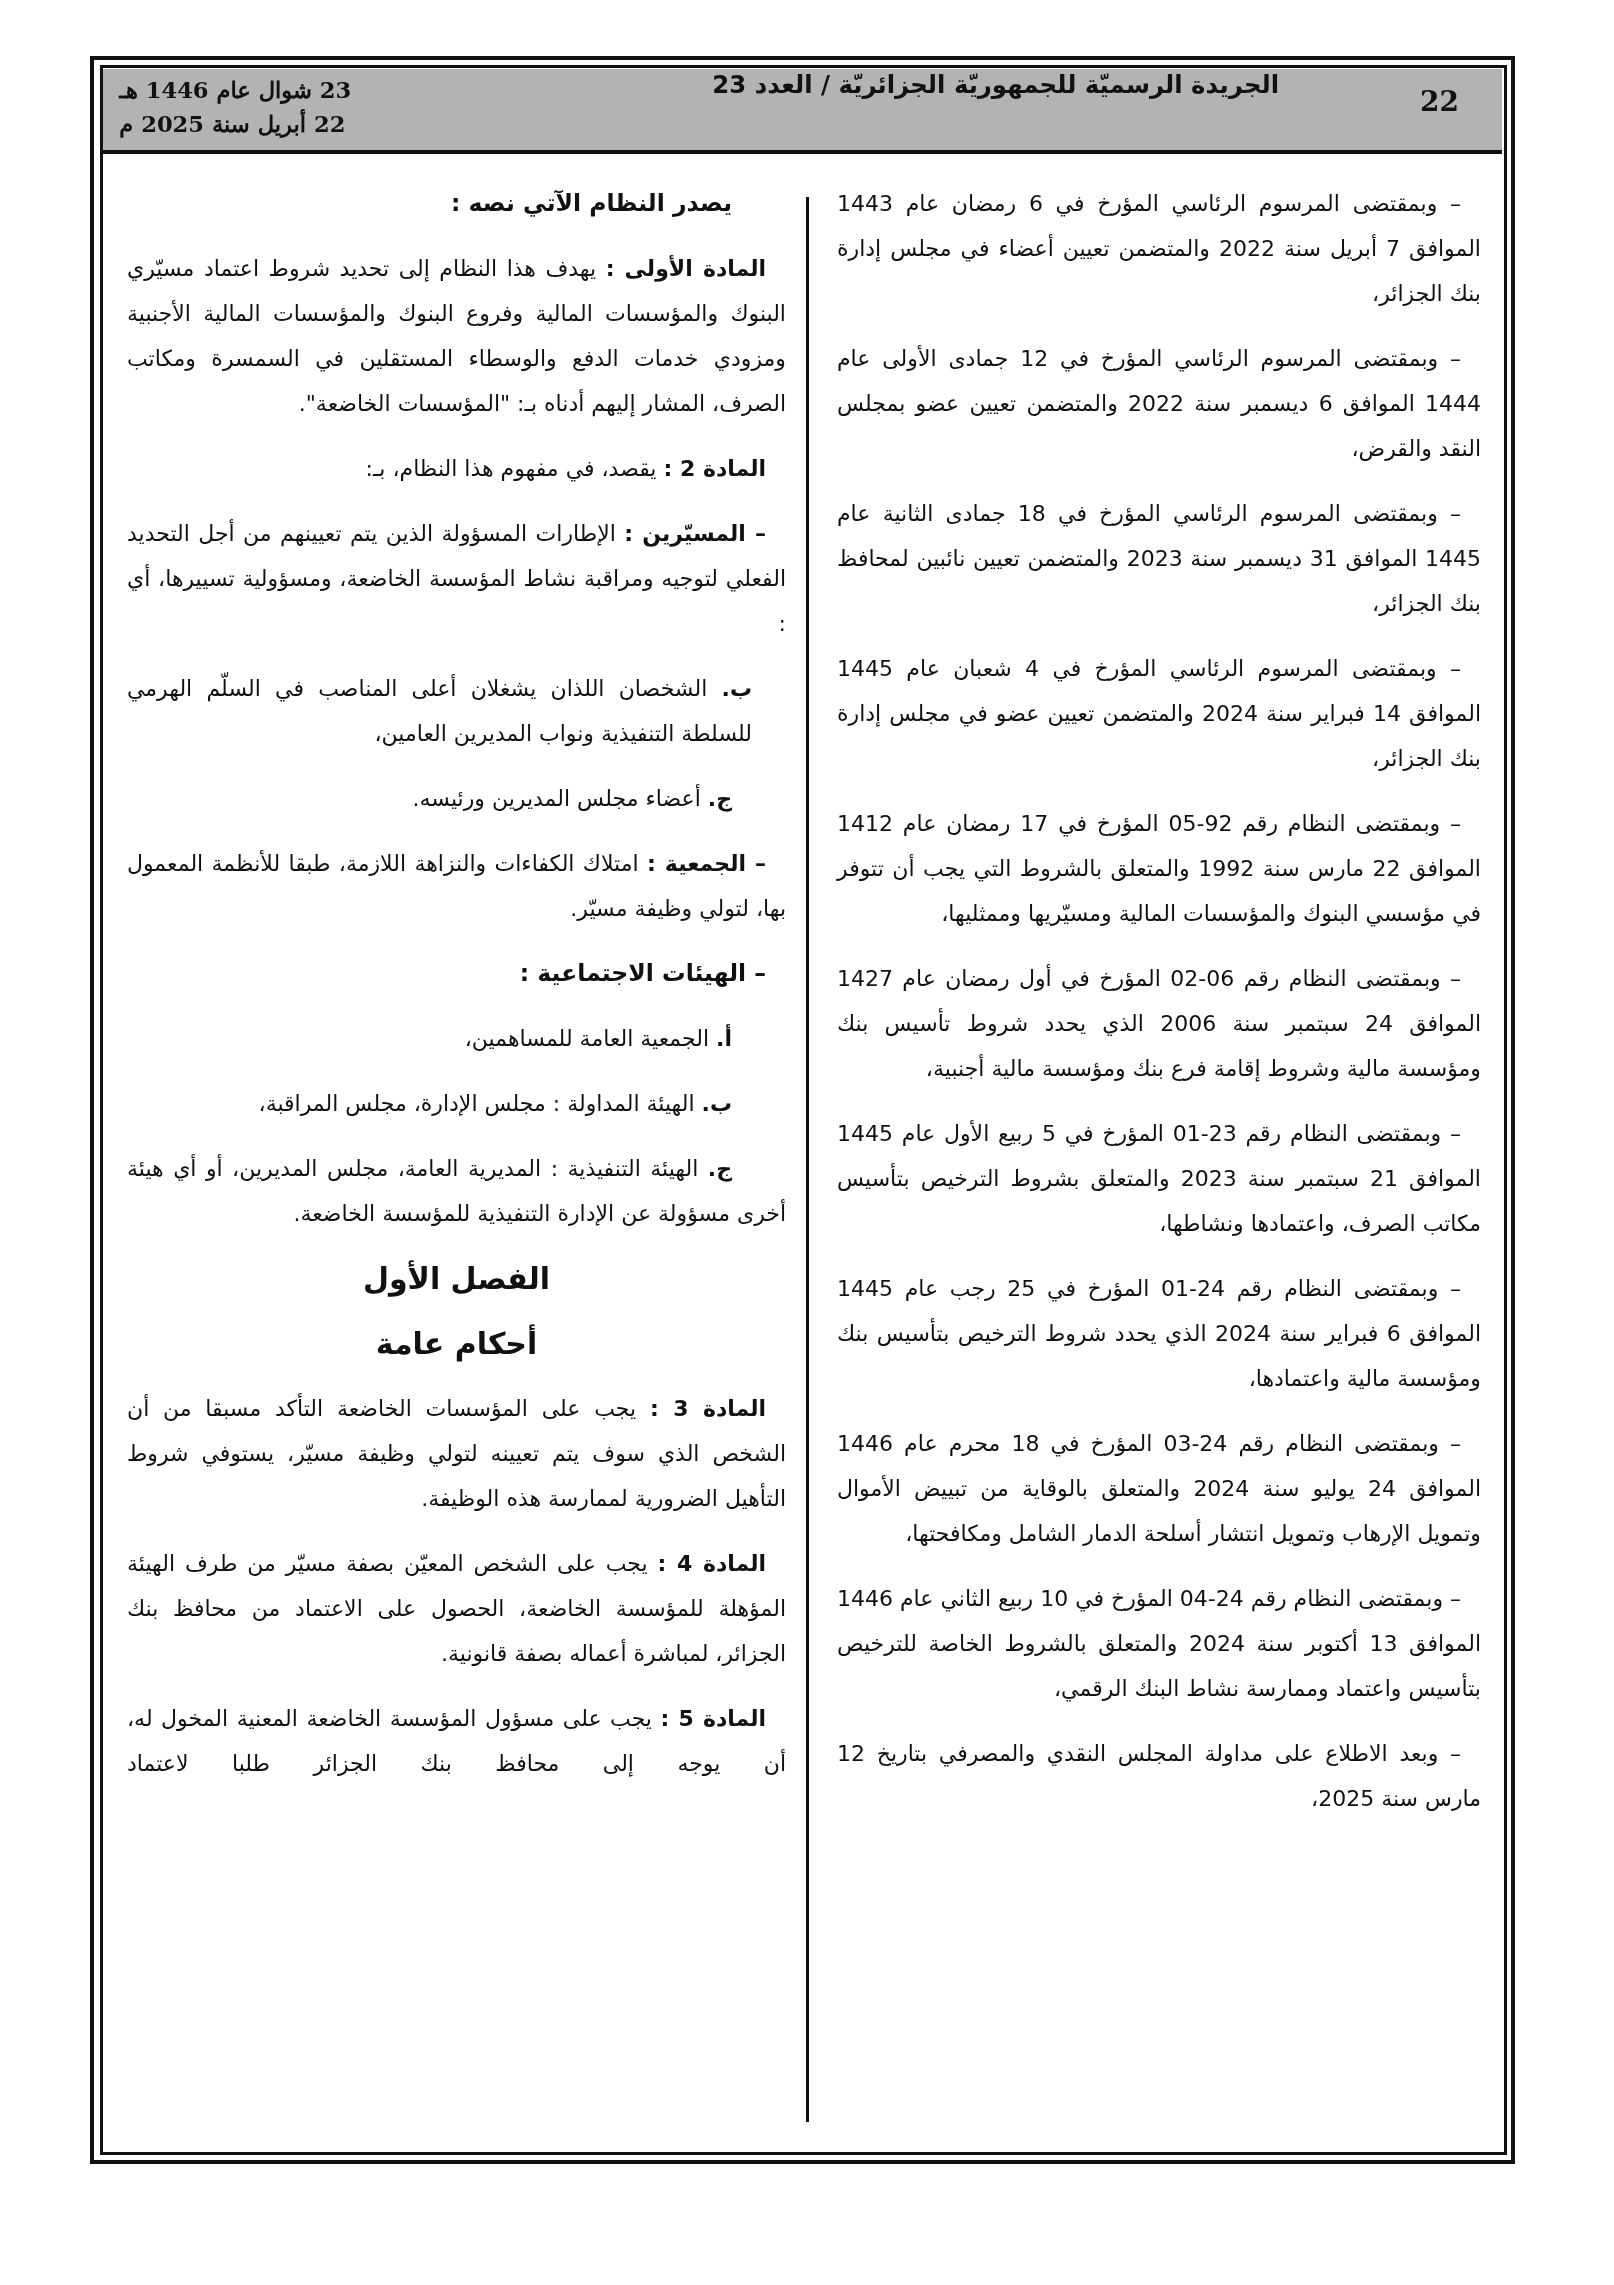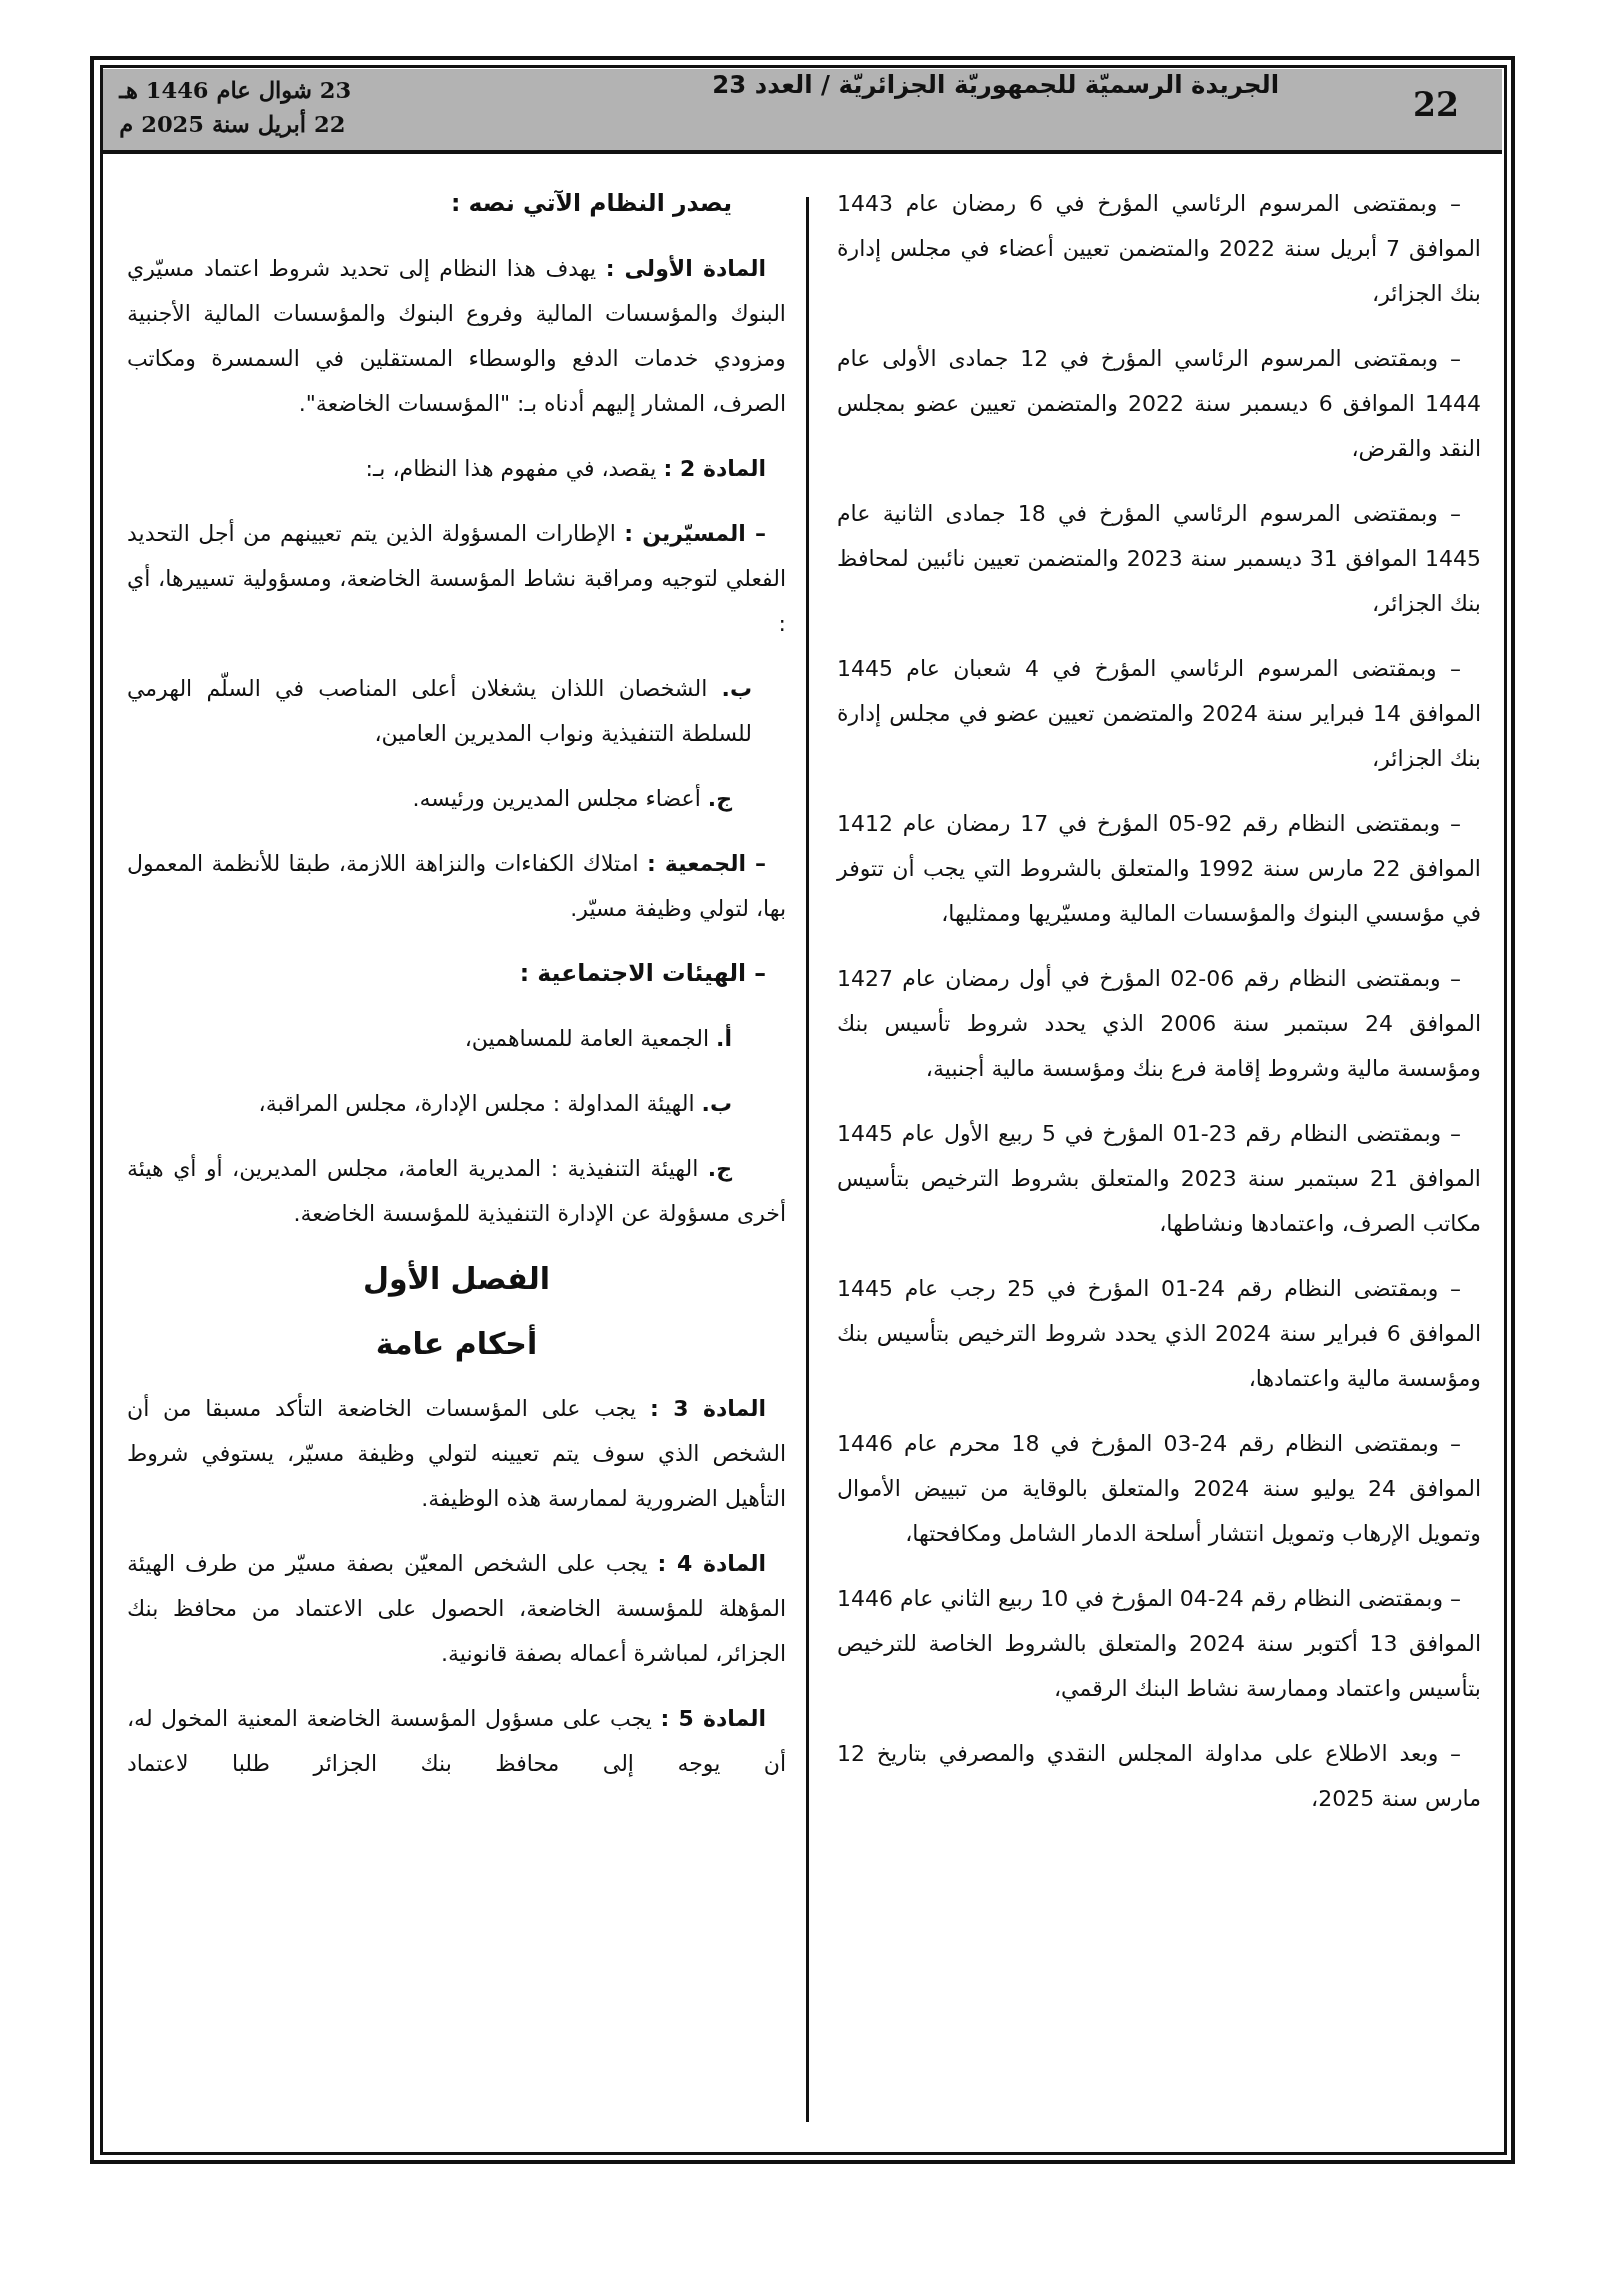--- a/index.html
+++ b/index.html
@@ -14,21 +14,21 @@
   .frame-inner {
     position: absolute; left: 100px; top: 65px; width: 1407px; height: 2090px;
     border: 3.6px solid #111; box-sizing: border-box;
   }
   .header {
     position: absolute; left: 103px; top: 69px; width: 1399px; height: 81px;
     background: #b3b3b3; border-bottom: 4.5px solid #111;
   }
   .hdr-page {
     position: absolute; right: 43px; top: 16.3px;
-    font-family: "DejaVu Serif", "Liberation Serif", serif; font-weight: bold; font-size: 33px;
+    font-family: "DejaVu Serif", "Liberation Serif", serif; font-weight: bold; font-size: 28px;
   }
   .hdr-title {
     position: absolute; left: 488px; top: 1px; width: 688px; text-align: right;
     font-weight: bold; font-size: 24.4px; direction: rtl;
   }
   .hdr-date {
     position: absolute; left: 16.3px; top: 3.6px; direction: rtl; text-align: left;
     font-weight: bold; font-size: 22.6px; line-height: 34px;
     font-family: "DejaVu Serif", "Liberation Serif", serif;
   }

